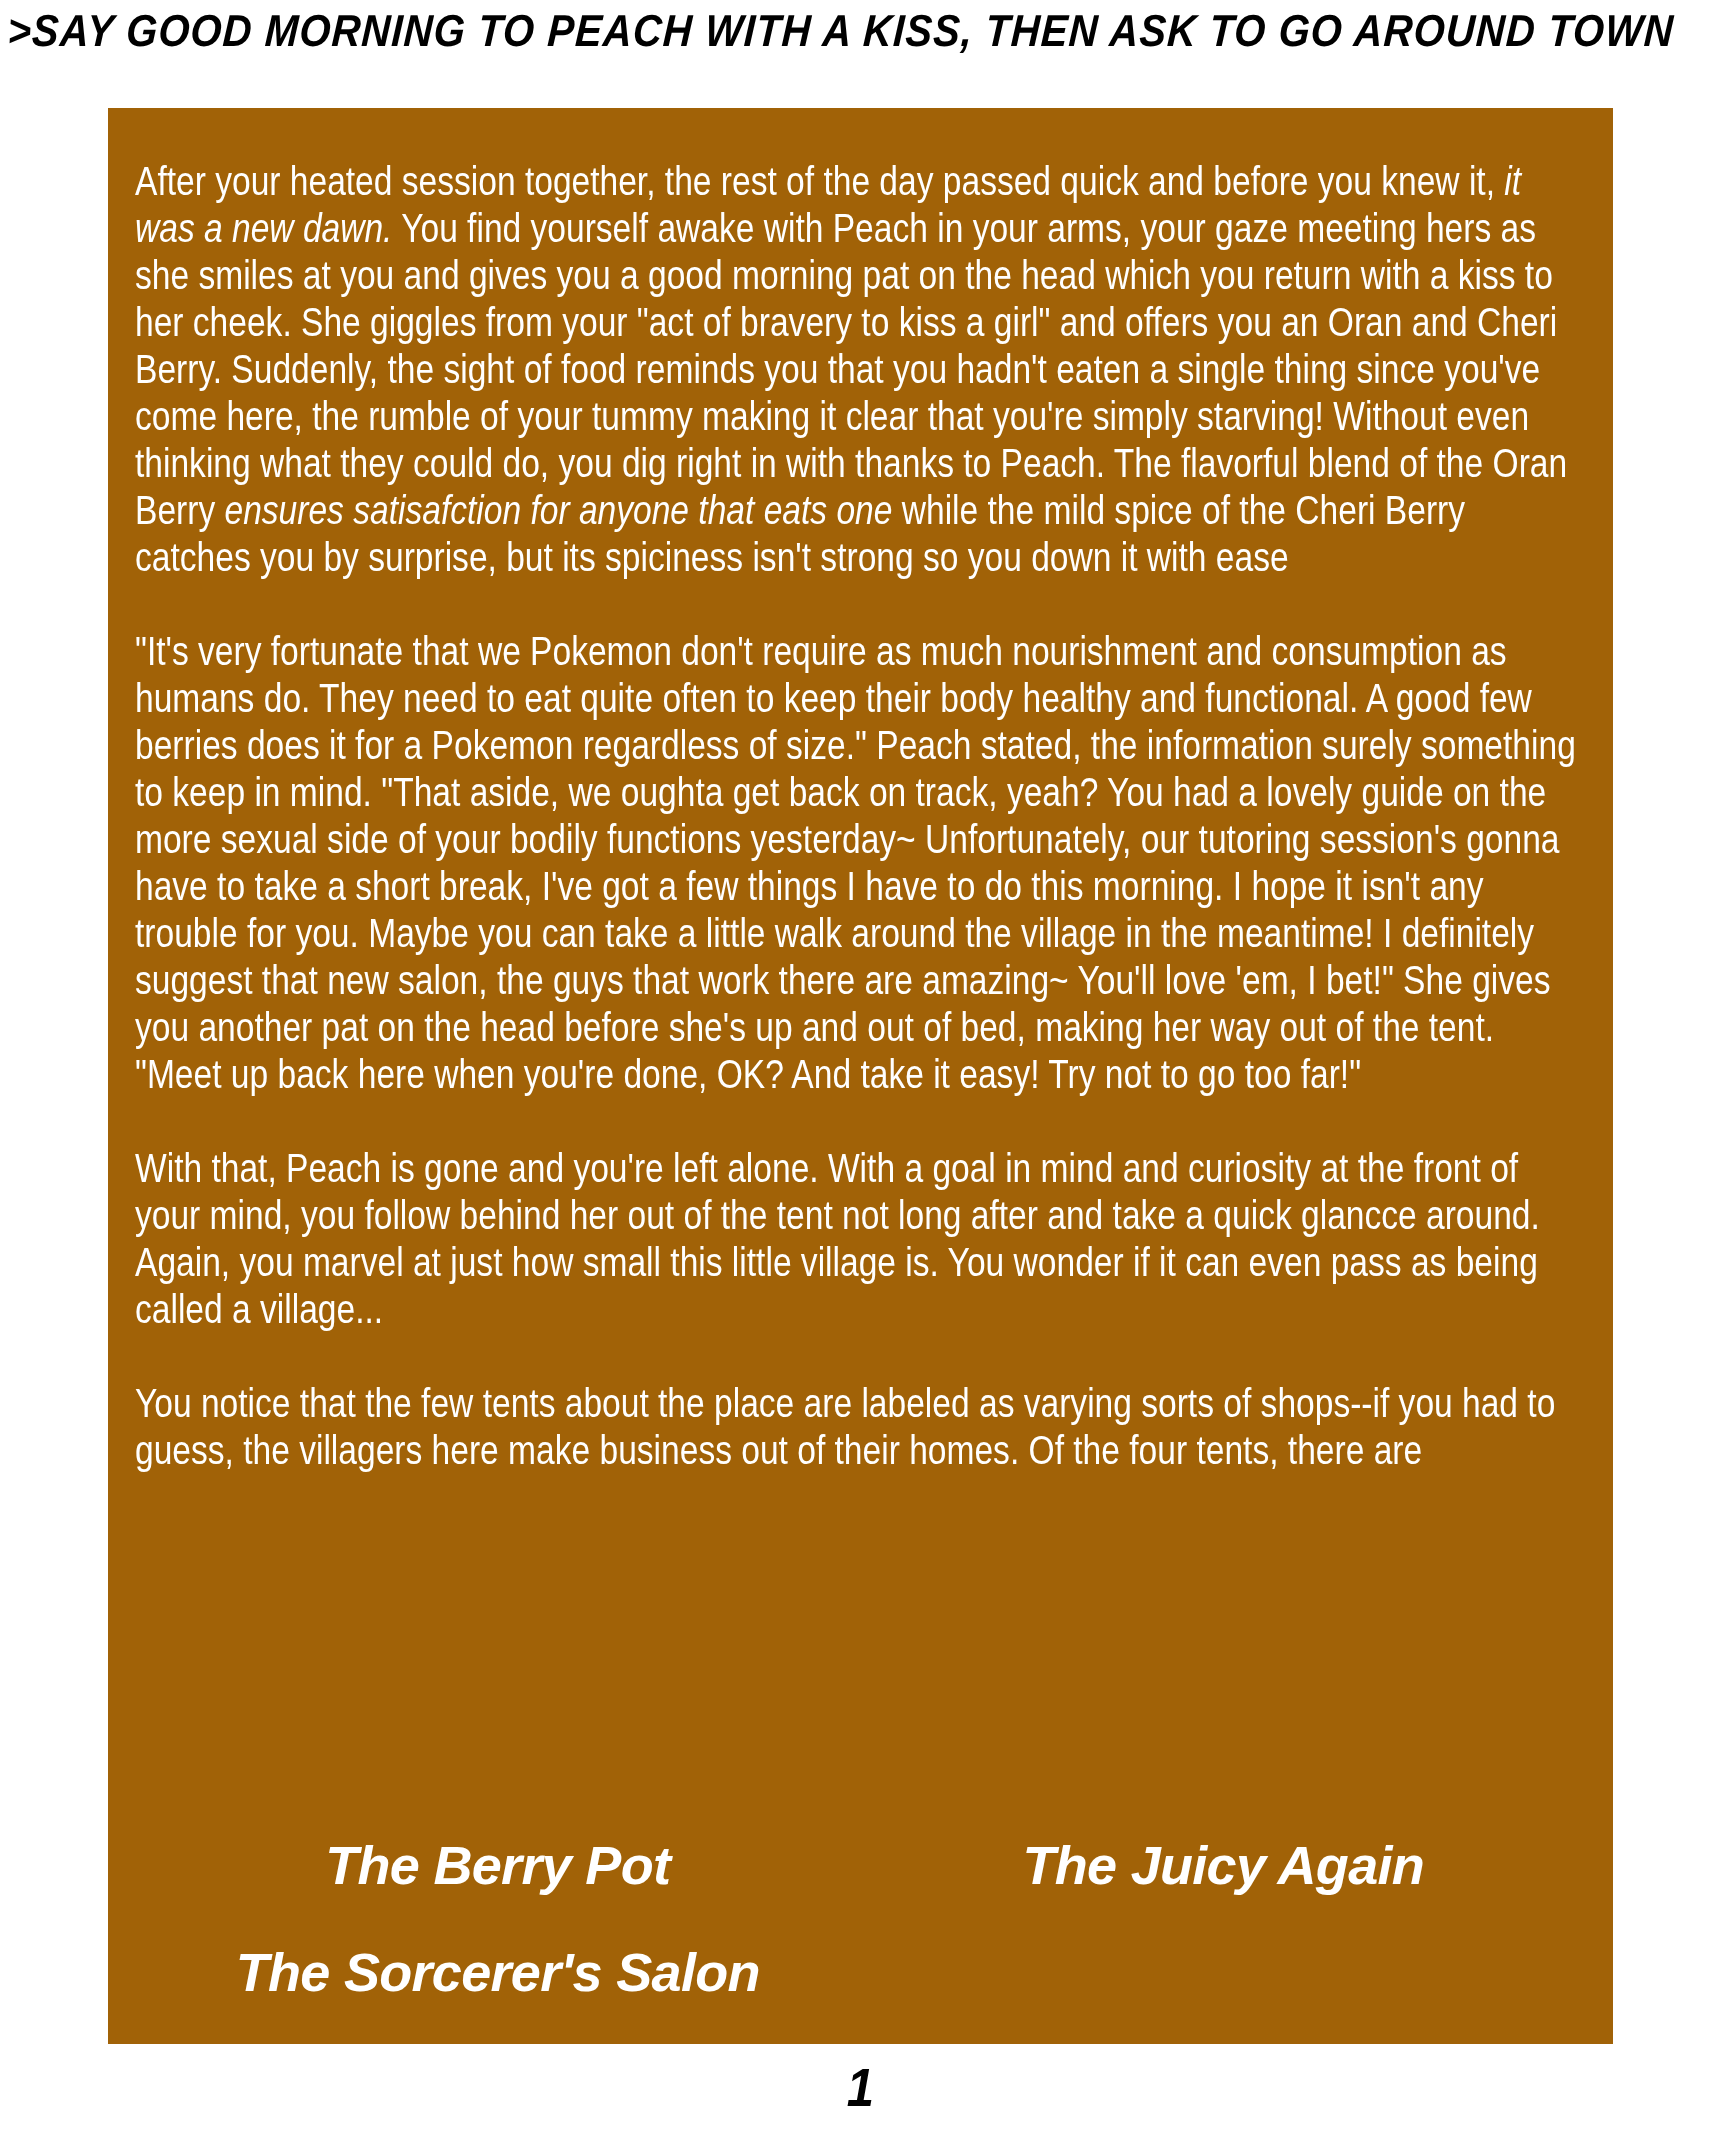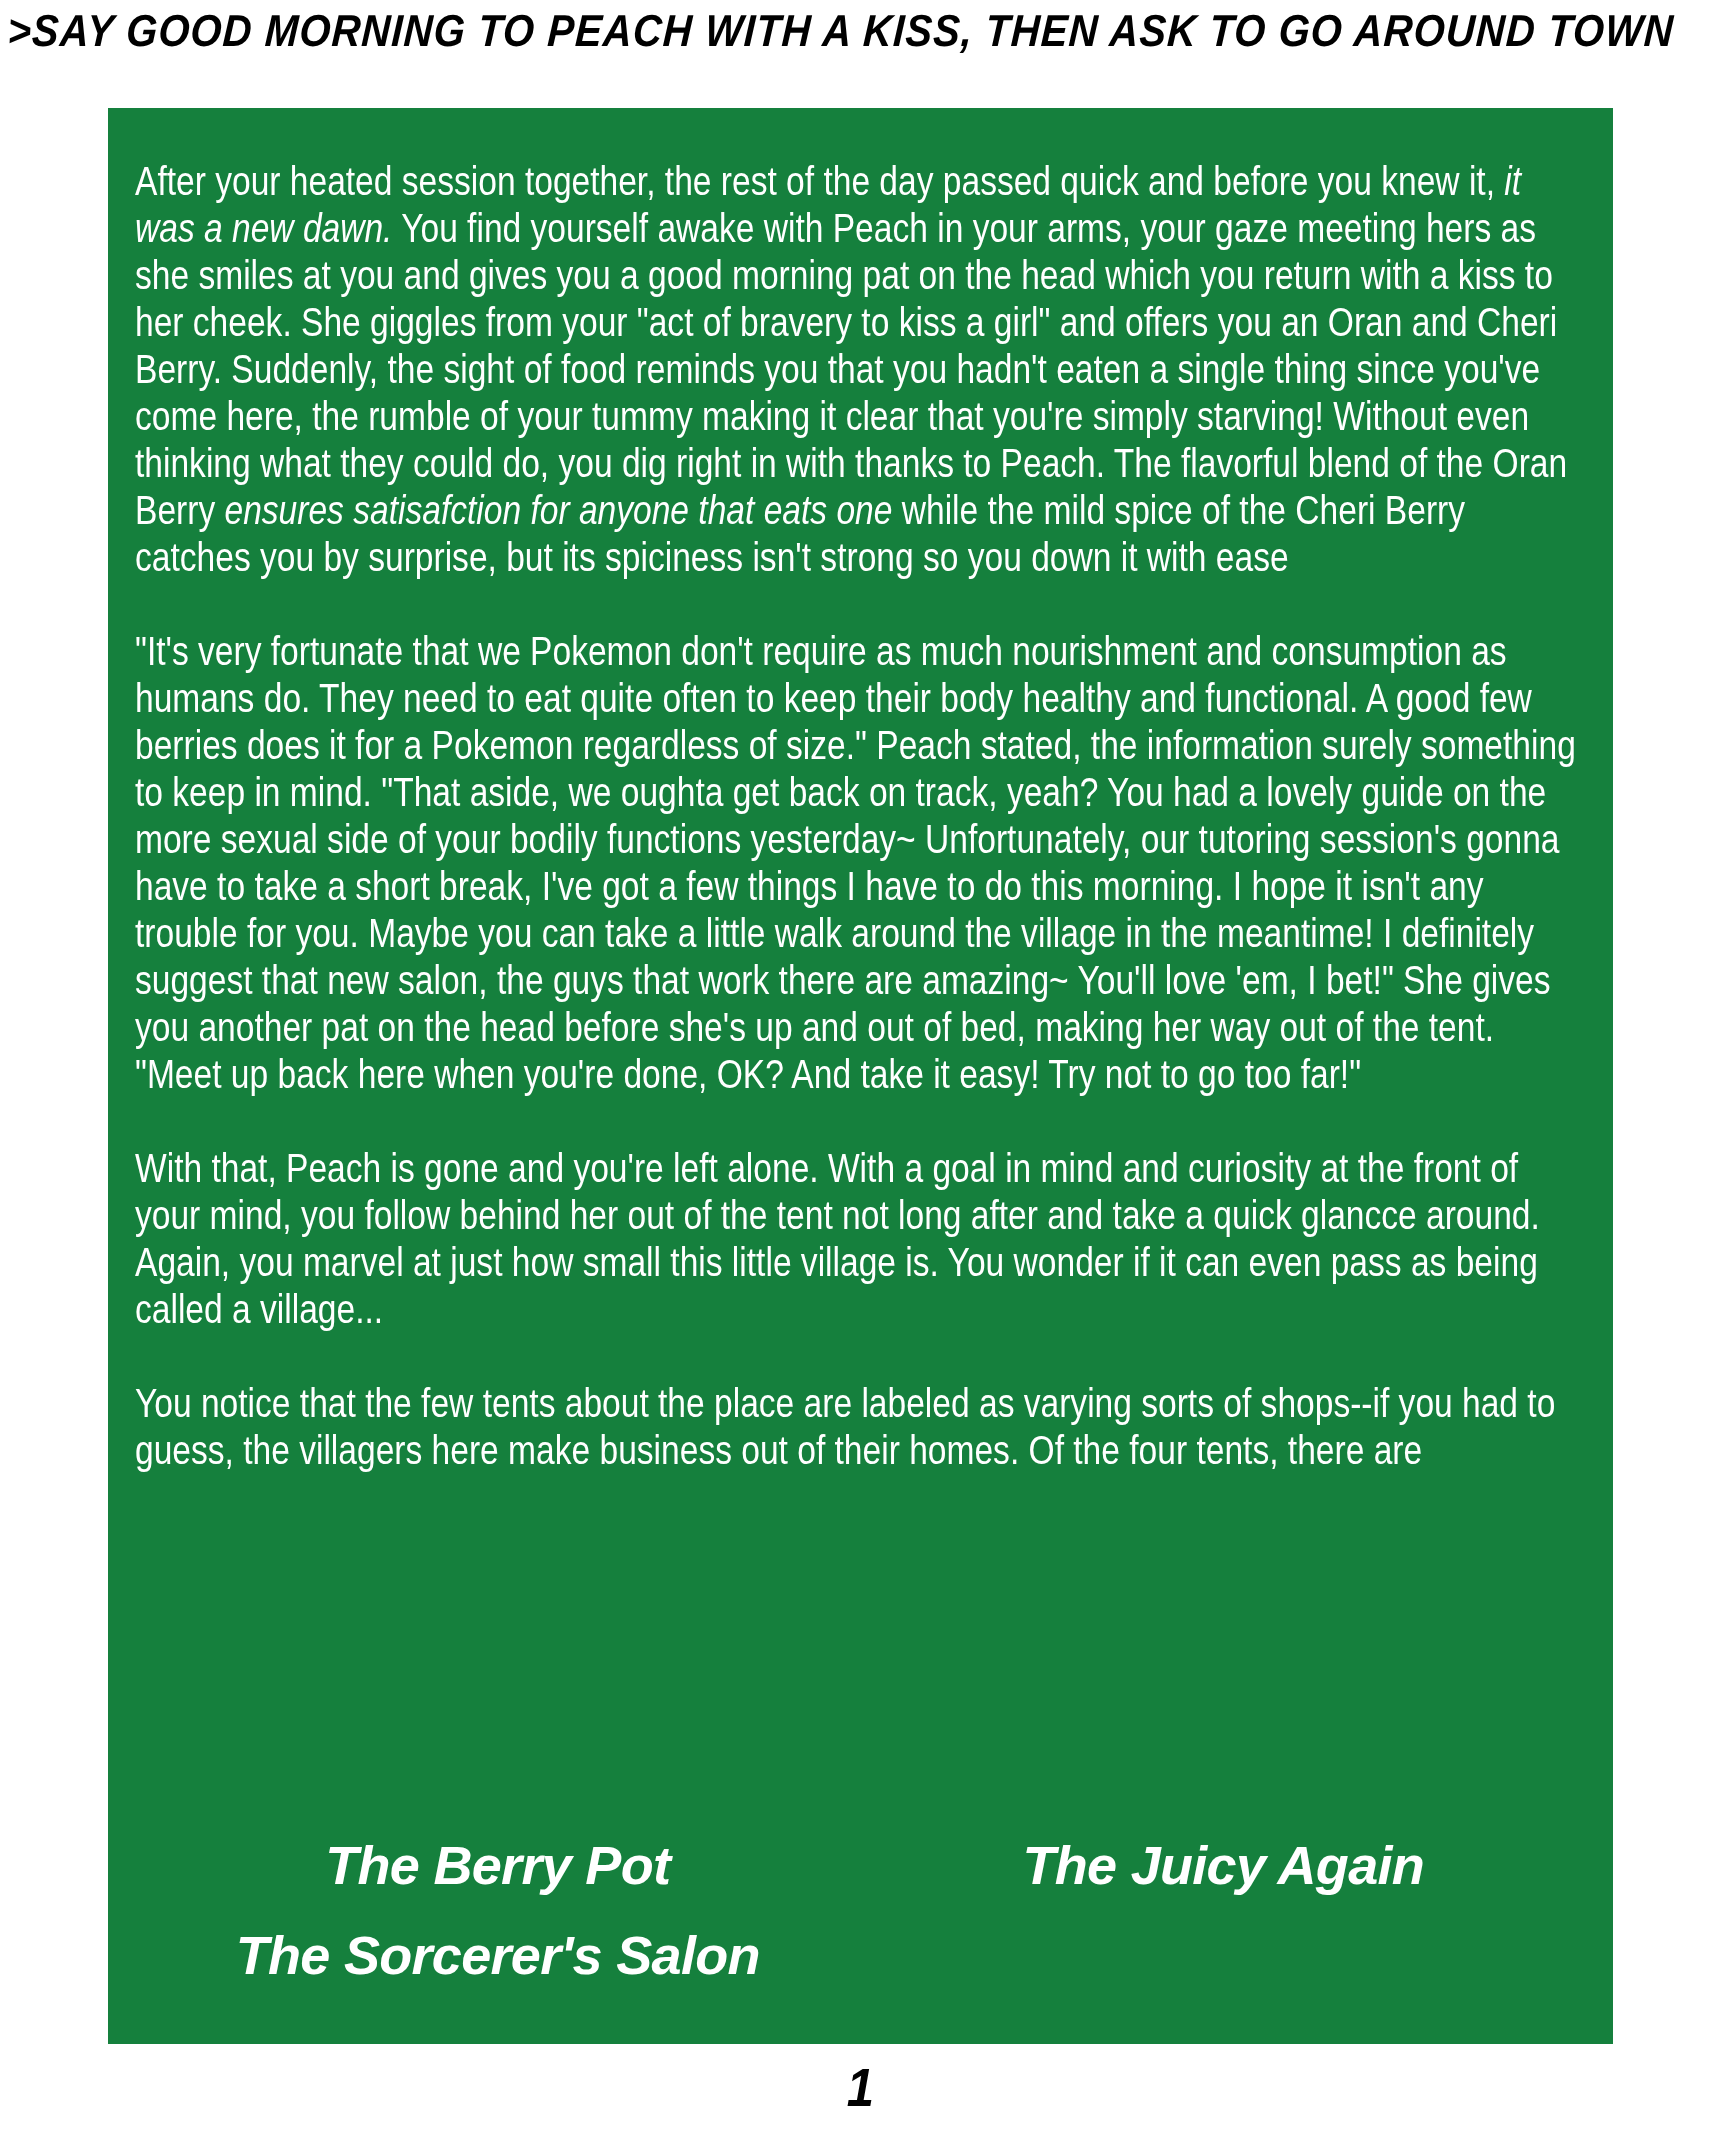--- a/index.html
+++ b/index.html
@@ -58,21 +58,21 @@
   .para .i { font-style: italic; }
 
   
   .shops {
     position: absolute;
     left: 27px;
     right: 27px;
     top: 1728px;
     display: grid;
     grid-template-columns: 1fr 1fr;
-    row-gap: 31px;
+    row-gap: 48px;
     justify-items: center;
     color: #ffffff;
     font-weight: bold;
     font-style: italic;
     font-size: 54px;
     line-height: 59px;
     letter-spacing: -0.7px;
     white-space: nowrap;
   }
 
@@ -93,21 +93,21 @@
     transform: scaleY(1.1);
   }
 </style>
 </head>
 <body style="background: rgb(255, 255, 255);">
 
 <header class="cmd-header" style="color: rgb(0, 0, 0);">
   <span>&gt;SAY GOOD MORNING TO PEACH WITH A KISS, THEN ASK TO GO AROUND TOWN</span>
 </header>
 
-<main class="panel" style="background: #15803d;">
+<main class="panel" style="background: #a16207;">
   <div class="panel-inner" id="story-container" style="color: rgb(255, 255, 255);">
 
   <p class="para"><span>After your heated session together, the rest of the day passed quick and before you knew it, </span><span class="i">it was a new dawn.</span><span> You find yourself awake with Peach in your arms, your gaze meeting hers as she smiles at you and gives you a good morning pat on the head which you return with a kiss to her cheek. She giggles from your "act of bravery to kiss a girl" and offers you an Oran and Cheri Berry. Suddenly, the sight of food reminds you that you hadn't eaten a single thing since you've come here, the rumble of your tummy making it clear that you're simply starving! Without even thinking what they could do, you dig right in with thanks to Peach. The flavorful blend of the Oran Berry </span><span class="i">ensures satisafction for anyone that eats one</span><span> while the mild spice of the Cheri Berry catches you by surprise, but its spiciness isn't strong so you down it with ease</span></p>
       <p class="para"><span>"It's very fortunate that we Pokemon don't require as much nourishment and consumption as humans do. They need to eat quite often to keep their body healthy and functional. A good few berries does it for a Pokemon regardless of size." Peach stated, the information surely something to keep in mind. "That aside, we oughta get back on track, yeah? You had a lovely guide on the more sexual side of your bodily functions yesterday~ Unfortunately, our tutoring session's gonna have to take a short break, I've got a few things I have to do this morning. I hope it isn't any trouble for you. Maybe you can take a little walk around the village in the meantime! I definitely suggest that new salon, the guys that work there are amazing~ You'll love 'em, I bet!" She gives you another pat on the head before she's up and out of bed, making her way out of the tent. "Meet up back here when you're done, OK? And take it easy! Try not to go too far!"</span></p>
       <p class="para"><span>With that, Peach is gone and you're left alone. With a goal in mind and curiosity at the front of your mind, you follow behind her out of the tent not long after and take a quick glancce around. Again, you marvel at just how small this little village is. You wonder if it can even pass as being called a village...</span></p>
       <p class="para"><span>You notice that the few tents about the place are labeled as varying sorts of shops--if you had to guess, the villagers here make business out of their homes. Of the four tents, there are</span></p>
     </div>
   <div class="shops">
     <div class="shop">The Berry Pot</div>
     <div class="shop">The Juicy Again</div>

